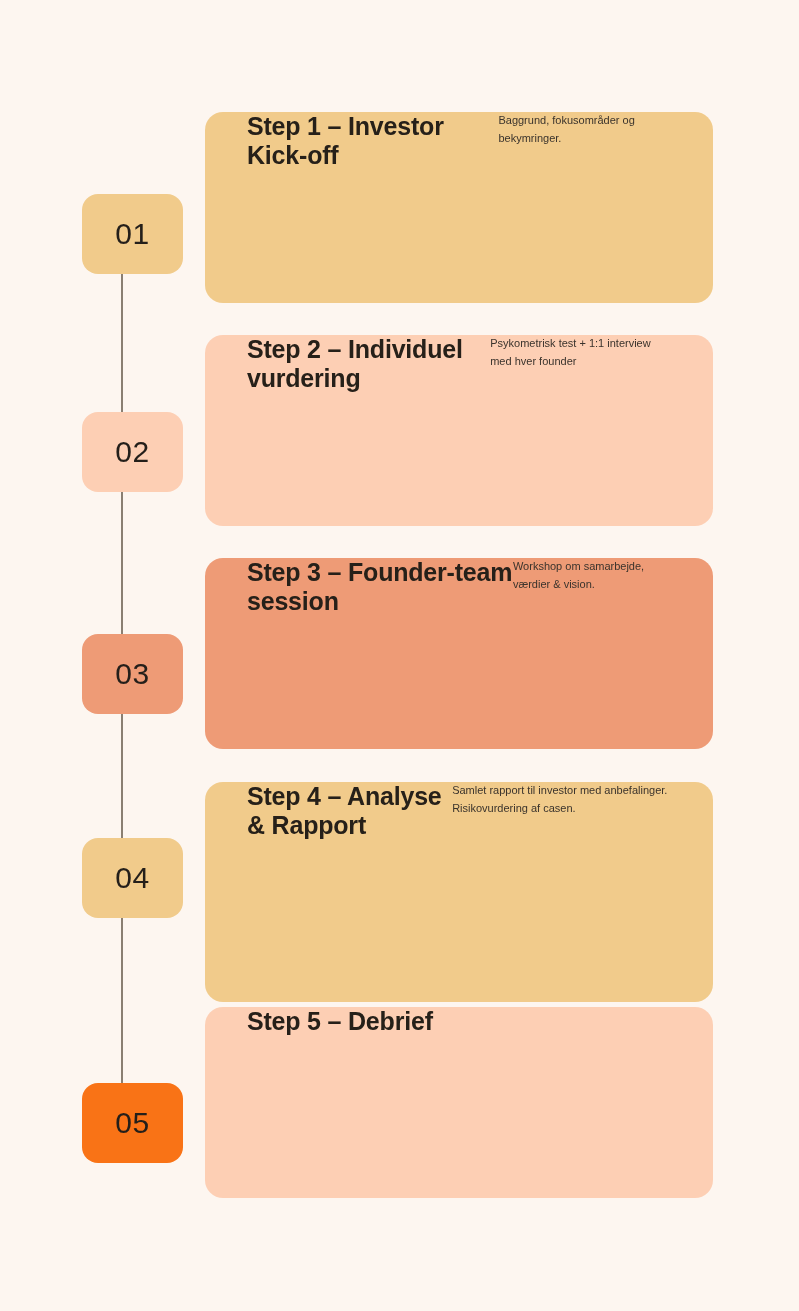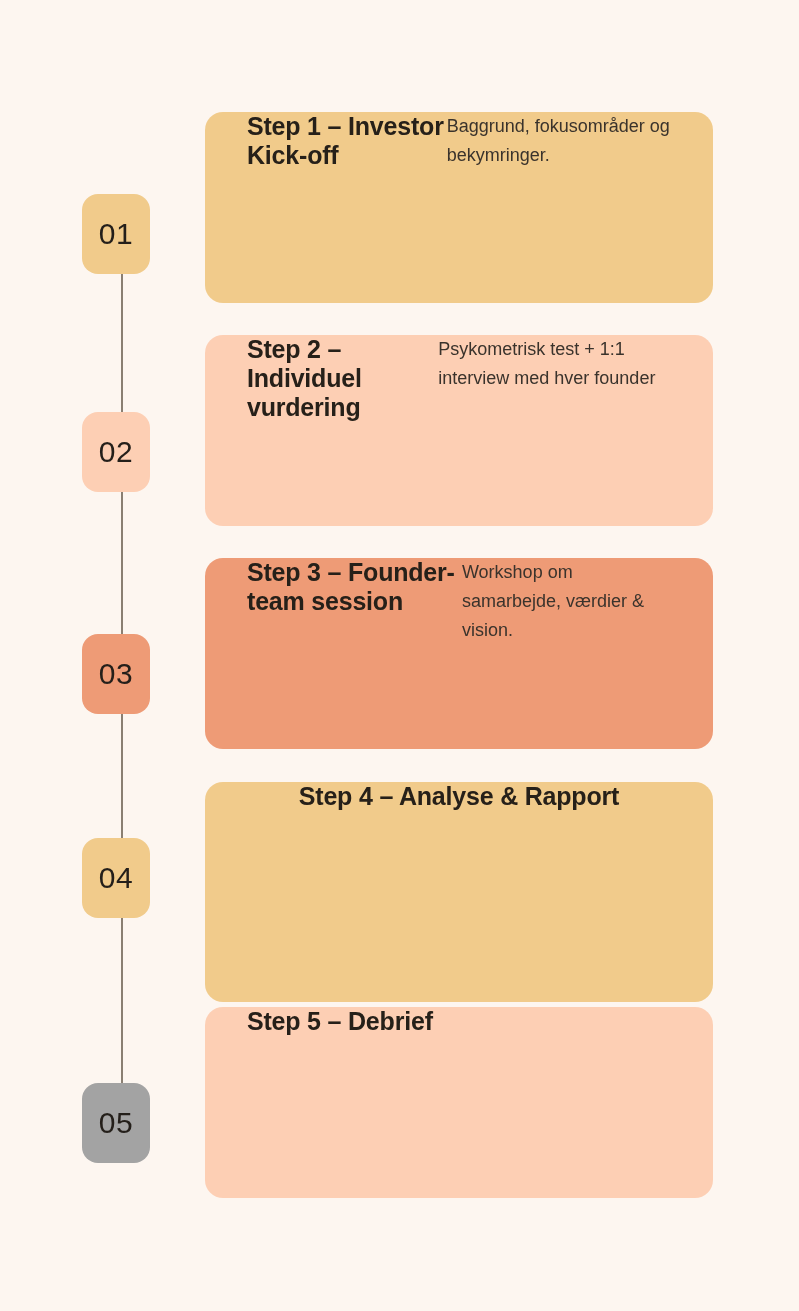--- a/index.html
+++ b/index.html
@@ -33,21 +33,21 @@
 
   .step-row {
     position: absolute;
     left: 0;
     width: 799px;
   }
 
   .badge {
     position: absolute;
     left: 82px;
-    width: 68px;
+    width: 101px;
     height: 80px;
     border-radius: 16px;
     display: flex;
     align-items: center;
     justify-content: center;
     font-size: 30px;
     font-weight: 400;
     letter-spacing: 0.5px;
     color: #241F1A;
     z-index: 2;
@@ -69,21 +69,21 @@
   .card-title {
     font-size: 25px;
     font-weight: 700;
     color: #262019;
     letter-spacing: -0.2px;
     margin: 0 0 14px 0;
     line-height: 1.15;
   }
 
   .card-body {
-    font-size: 18px;
+    font-size: 11px;
     font-weight: 400;
     color: #3A332C;
     line-height: 1.62;
     margin: 0;
     max-width: 400px;
   }
 </style>
 </head>
 <body>
 
@@ -108,22 +108,23 @@
         <div class="badge" style="top: 634px; background: rgb(238, 155, 118);">03</div>
         <div class="card" style="top: 558px; height: 191px; background: rgb(238, 155, 118);">
           <div class="card-title">Step 3 – Founder-team session</div>
           <div class="card-body">Workshop om samarbejde, værdier &amp; vision.</div>
         </div>
       </div>
       <div class="step-row">
         <div class="badge" style="top: 838px; background: rgb(241, 203, 139);">04</div>
         <div class="card" style="top: 782px; height: 220px; background: rgb(241, 203, 139);">
           <div class="card-title">Step 4 – Analyse &amp; Rapport</div>
+          <div class="card-body">Samlet rapport til investor med anbefalinger. Risikovurdering af casen.</div>
         </div>
       </div>
       <div class="step-row">
-        <div class="badge" style="top: 1083px; background: #a3a3a3;">05</div>
+        <div class="badge" style="top: 1083px; background: #f97316;">05</div>
         <div class="card" style="top: 1007px; height: 191px; background: rgb(253, 207, 180); justify-content: space-between;">
           <div class="card-title">Step 5 – Debrief</div>
         </div>
       </div>
     </div>
 </div>
 
 </body></html>

